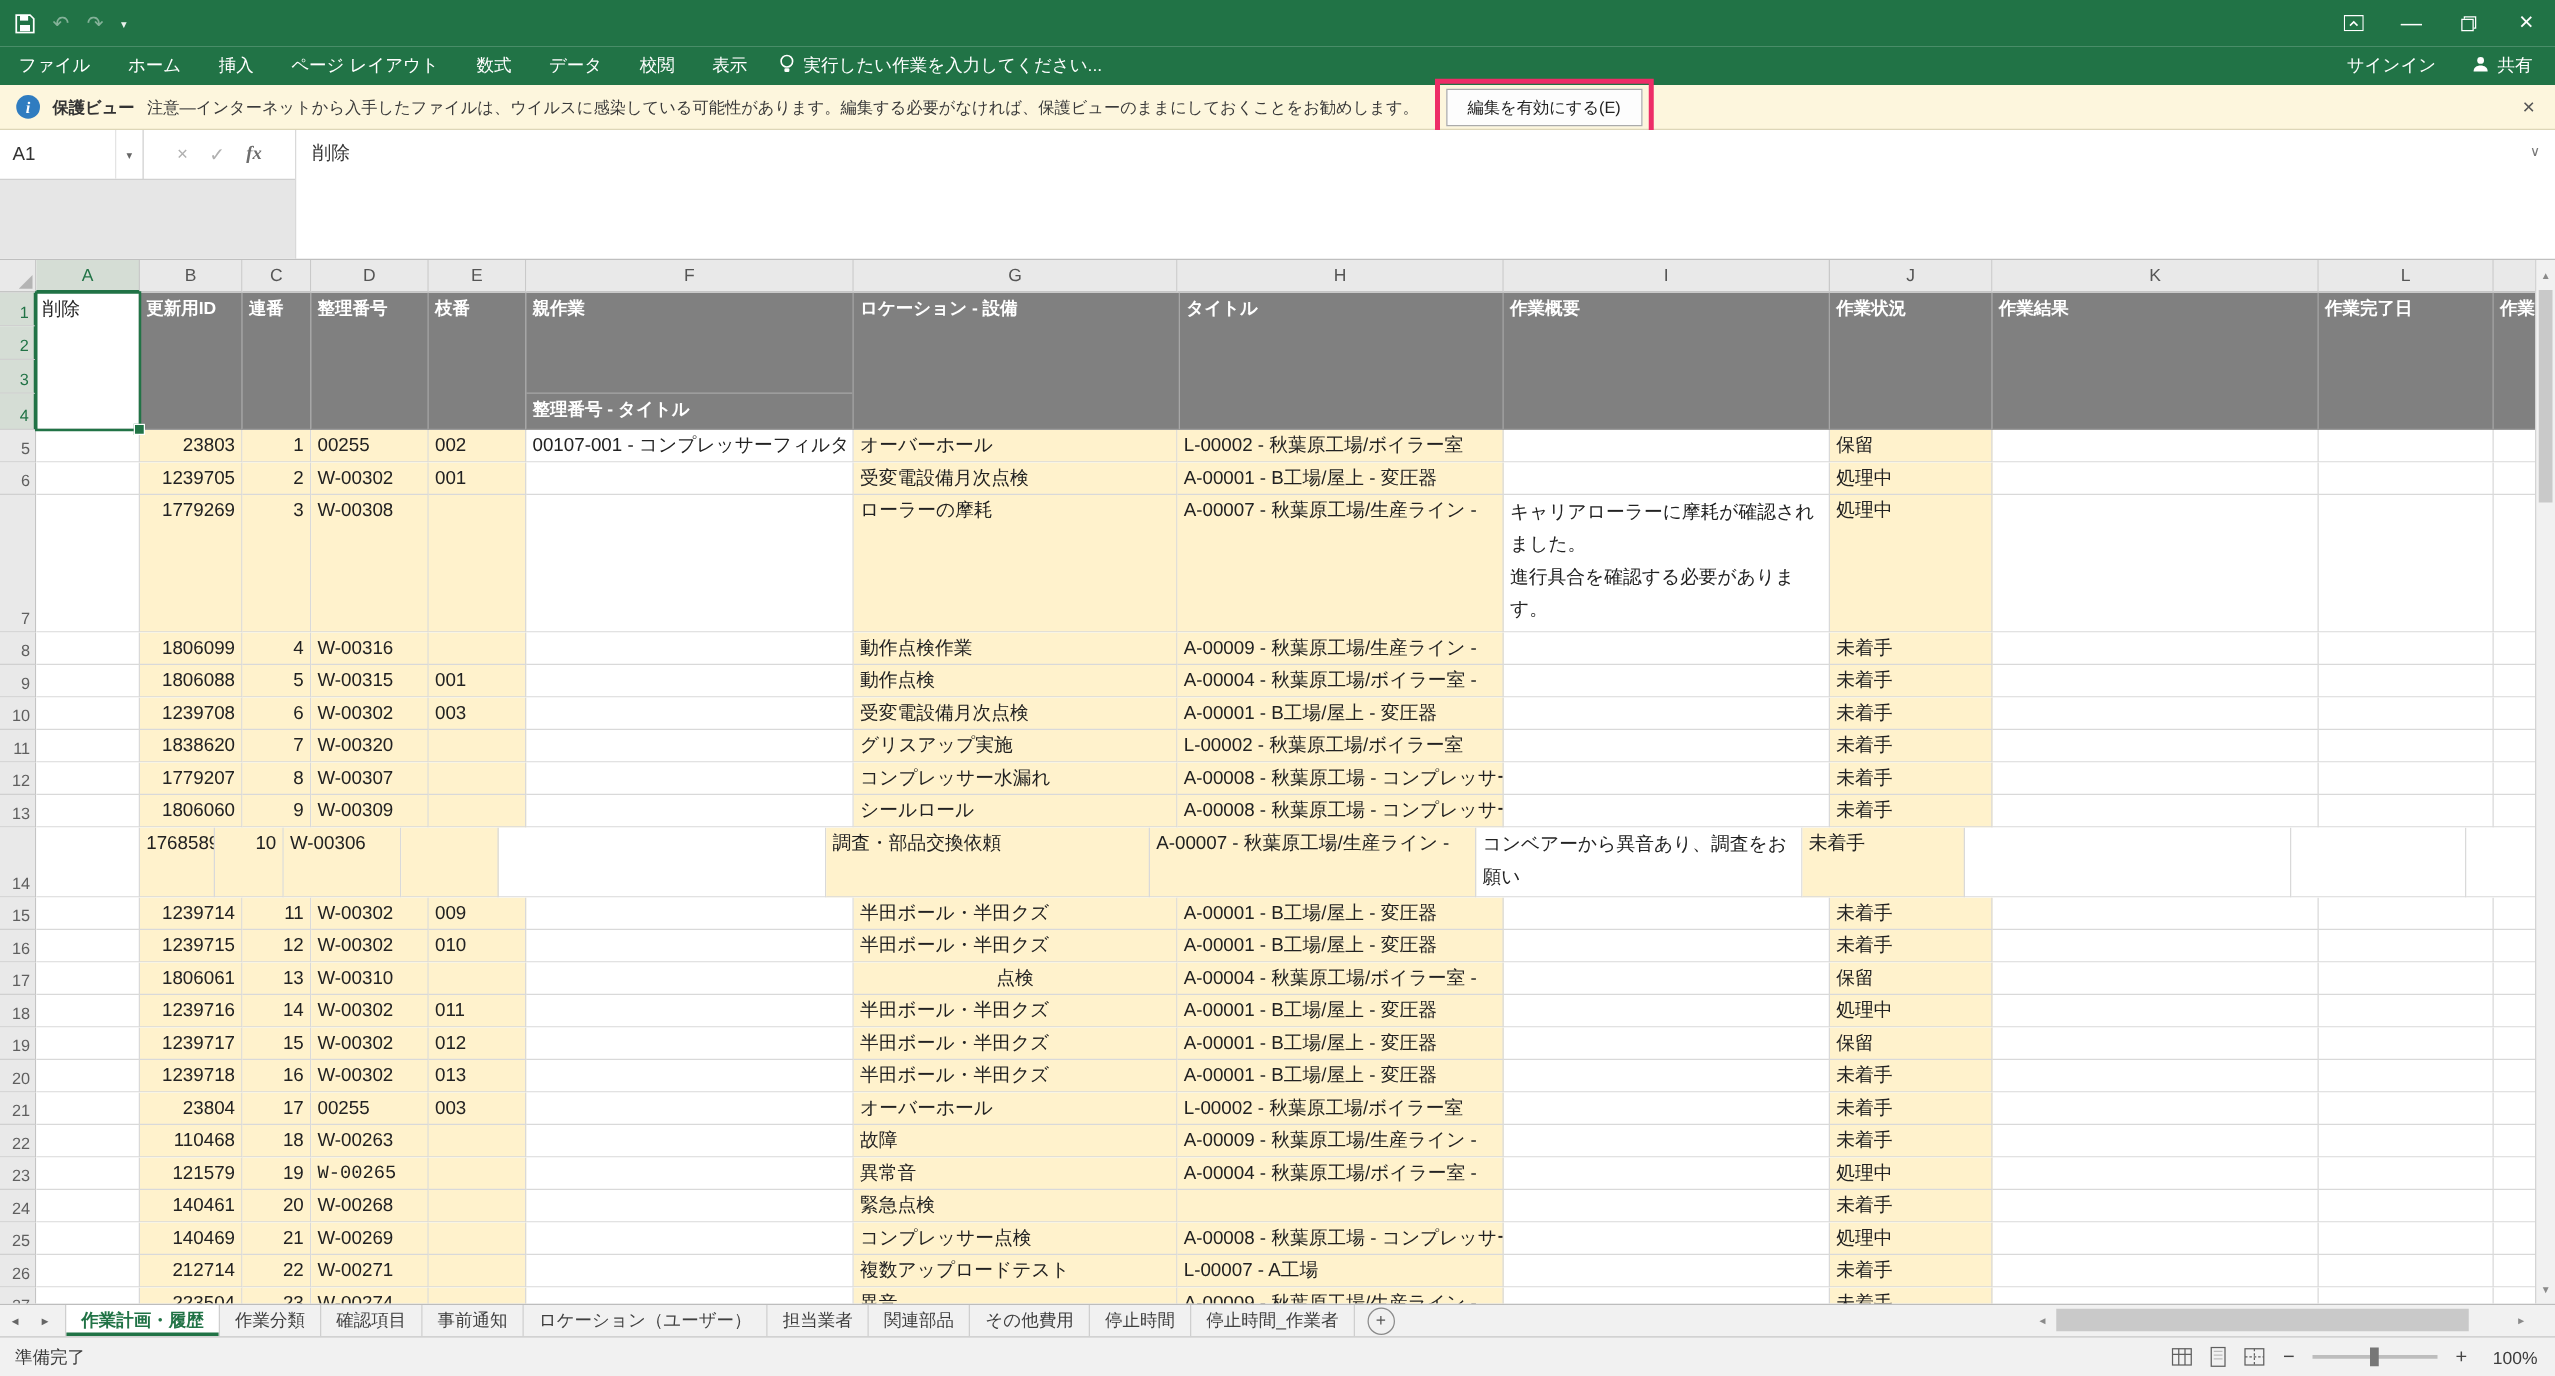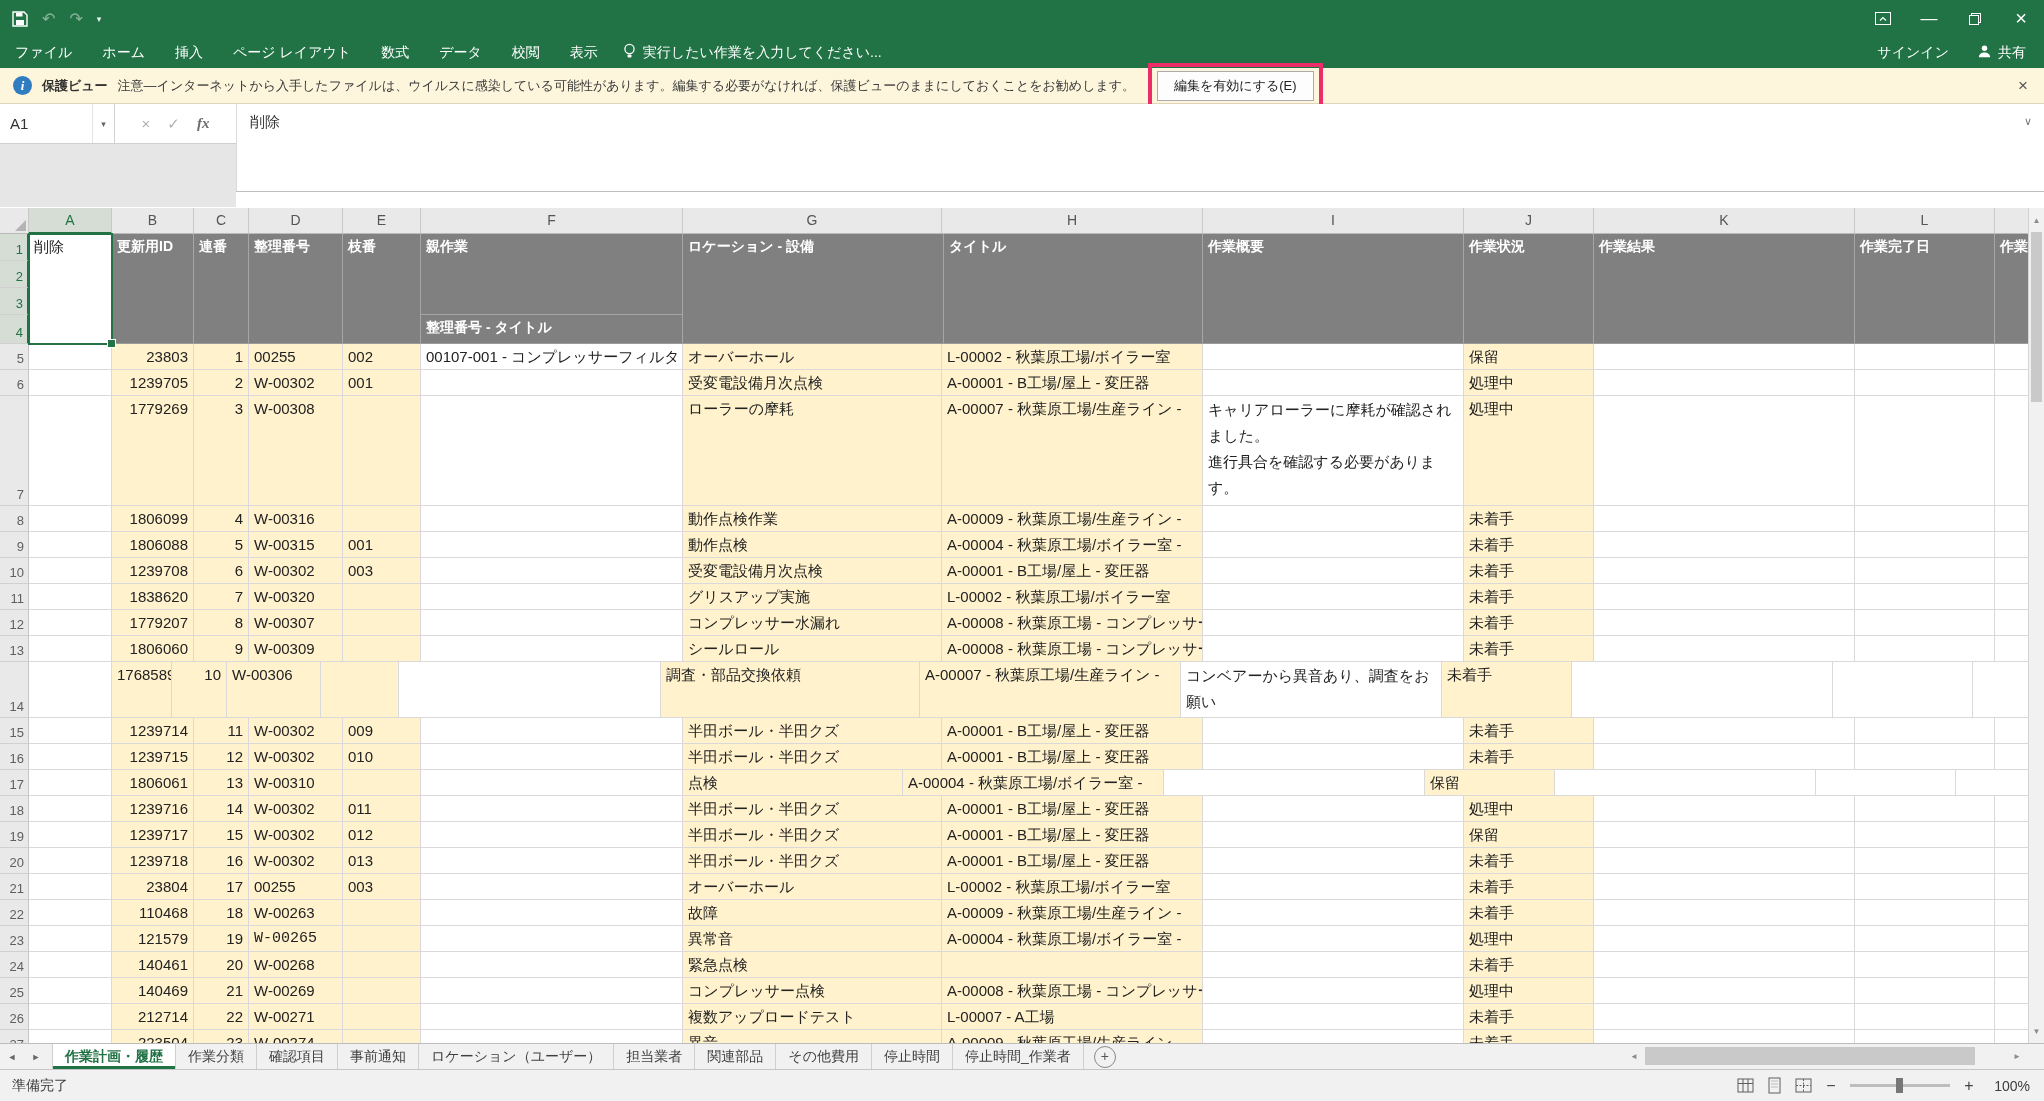--- a/index.html
+++ b/index.html
@@ -37,21 +37,21 @@
            font-family:"Liberation Serif",serif;}
   .pv-label{font-weight:bold;margin-right:10px;white-space:nowrap;}
   .pv-msg{white-space:nowrap;color:#3a3a3a;}
   .pv-btnwrap{position:relative;margin-left:22px;flex:none;}
   .pv-btn{background:#fdfdfd;border:1px solid #ababab;padding:5px 16px;font-size:13px;color:#222;
           font-family:"Liberation Sans",sans-serif;white-space:nowrap;}
   .pv-annot{position:absolute;left:-9px;top:-8px;right:-9px;bottom:-8px;border:4px solid #ed2d67;pointer-events:none;}
   .pv-close{margin-left:auto;margin-right:16px;color:#555;font-size:17px;}
 
   
-  .frow{position:absolute;left:0;top:104px;width:2044px;height:88px;background:#fff;
+  .frow{position:absolute;left:0;top:104px;width:2044px;height:104px;background:#fff;
         border-bottom:1px solid #bfbfbf;box-sizing:border-box;}
   .f-gray{position:absolute;left:0;top:40px;width:236px;height:63px;background:#e6e6e6;}
   .namebox{position:absolute;left:0;top:0;width:115px;height:40px;border-right:1px solid #d0d0d0;
            border-bottom:1px solid #d0d0d0;box-sizing:border-box;display:flex;align-items:center;}
   .namebox .nb-val{flex:1;padding-left:10px;font-size:15px;color:#333;}
   .nb-caret{width:22px;height:100%;border-left:1px solid #e4e4e4;display:flex;align-items:center;
             justify-content:center;font-size:9px;color:#666;box-sizing:border-box;}
   .fbtns{position:absolute;left:115px;top:0;width:121px;height:40px;border-bottom:1px solid #d0d0d0;
          box-sizing:border-box;display:flex;align-items:center;justify-content:center;gap:17px;}
   .fbtns .fb{font-size:15px;color:#b0b0b0;}
@@ -469,21 +469,21 @@
           <div class="cell" style="width: 140px;"></div>
           <div class="cell" style="width: 200px;"></div>
         </div>
         <div class="trow" style="height: 26px;">
           <div class="cell" style="width: 83px;"></div>
           <div class="cell fill right" style="width: 82px;">1806061</div>
           <div class="cell fill right" style="width: 55px;">13</div>
           <div class="cell fill" style="width: 94px;">W-00310</div>
           <div class="cell fill" style="width: 78px;"></div>
           <div class="cell" style="width: 262px;"></div>
-          <div class="cell fill" style="width: 220px;">点検</div>
+          <div class="cell fill" style="width: 259px; text-align: center;">点検</div>
           <div class="cell fill" style="width: 261px;">A-00004 - 秋葉原工場/ボイラー室 -</div>
           <div class="cell wrap" style="width: 261px;"></div>
           <div class="cell fill" style="width: 130px;">保留</div>
           <div class="cell" style="width: 261px;"></div>
           <div class="cell" style="width: 140px;"></div>
           <div class="cell" style="width: 200px;"></div>
         </div>
         <div class="trow" style="height: 26px;">
           <div class="cell" style="width: 83px;"></div>
           <div class="cell fill right" style="width: 82px;">1239716</div>

